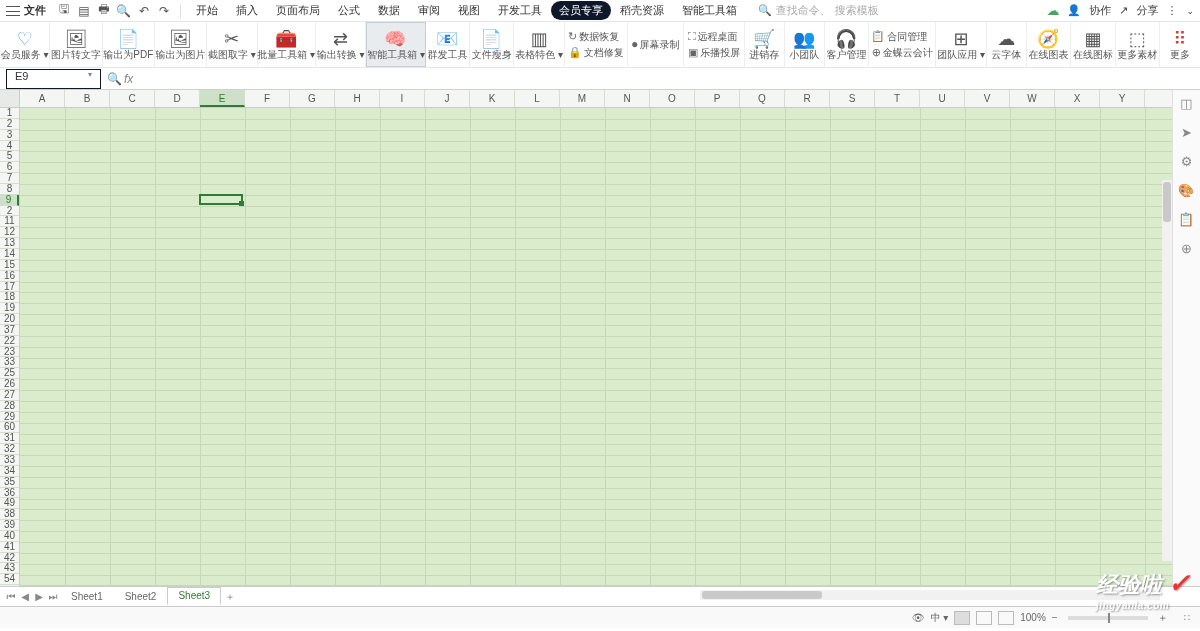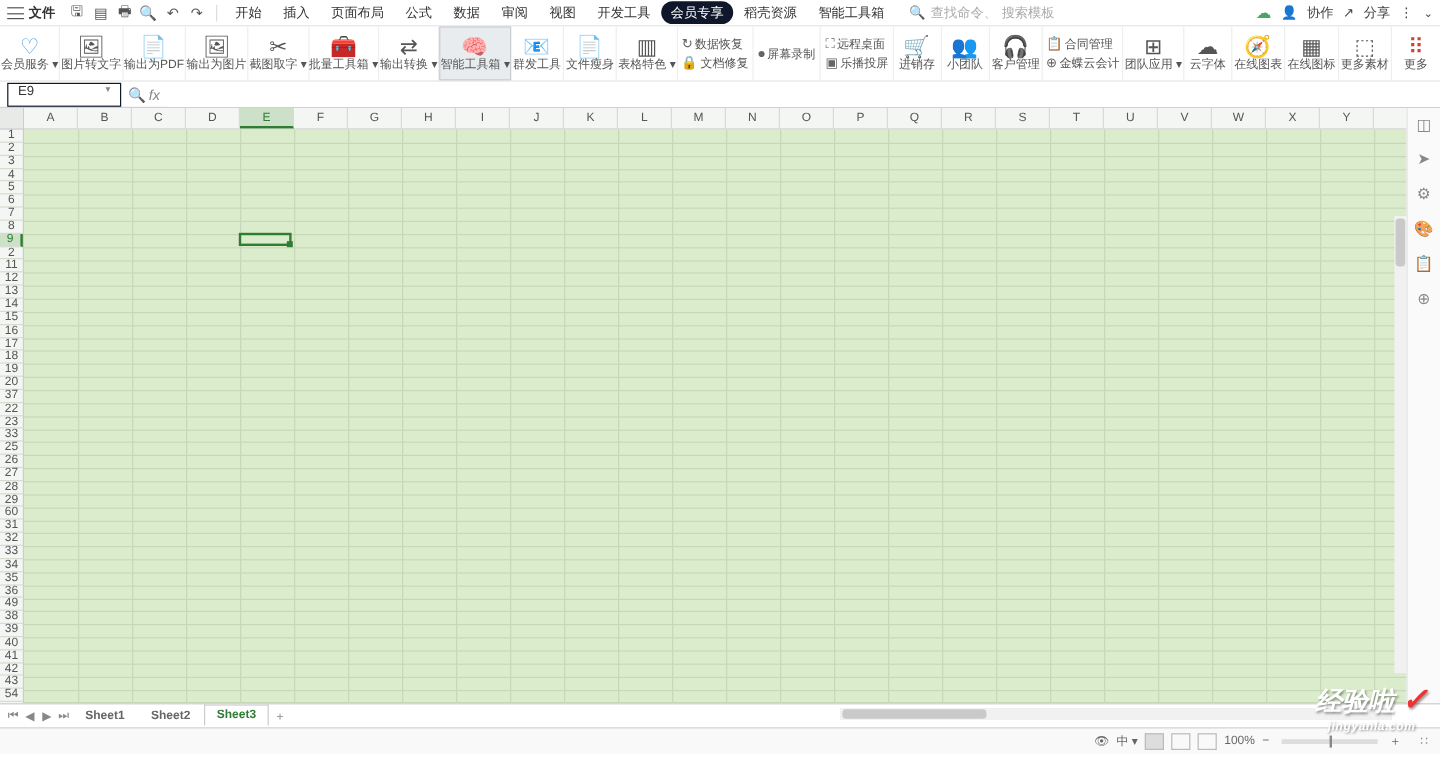--- a/index.html
+++ b/index.html
@@ -55,36 +55,36 @@
 
 
 .side-panel{width:28px;background:#fafafa;border-left:1px solid #e0e0e0;display:flex;flex-direction:column;align-items:center;padding-top:6px;gap:14px;color:#888;font-size:13px;}
 .side-panel .ic{cursor:pointer;}
 .vscroll{position:absolute;right:28px;top:90px;bottom:25px;width:10px;background:#f1f1f1;}
 .vscroll .thumb{position:absolute;left:1px;right:1px;top:2px;height:40px;background:#c9c9c9;border-radius:3px;}
 
 
 .sheet-tabs{height:20px;border-top:1px solid #ccc;display:flex;align-items:center;gap:0;padding-left:4px;background:#fff;font-size:10px;position:relative;}
 .nav-btn{width:14px;text-align:center;color:#888;cursor:pointer;}
-.sheet-tab{padding:2px 10px;border:1px solid transparent;cursor:pointer;color:#666;font-weight:bold;}
+.sheet-tab{padding:2px 10px;border:1px solid transparent;cursor:pointer;color:#666;}
 .sheet-tab.active{border:1px solid #ccc;border-bottom:1px solid #fff;color:#2f7d32;background:#fff;margin-top:-1px;}
 .add-sht{width:18px;text-align:center;color:#888;cursor:pointer;}
 .hscroll{position:absolute;right:40px;left:700px;top:3px;height:10px;background:#f1f1f1;}
 .hscroll .thumb{position:absolute;top:1px;bottom:1px;left:2px;width:120px;background:#c9c9c9;border-radius:3px;}
 
 
 .status{height:22px;border-top:1px solid #ccc;display:flex;align-items:center;padding:0 8px;font-size:10px;color:#666;background:#f9f9f9;}
 .status .right{margin-left:auto;display:flex;align-items:center;gap:6px;}
 .view-btn{width:16px;height:14px;border:1px solid #bbb;cursor:pointer;display:inline-flex;}
 .zoom-slider{width:80px;height:4px;background:#ddd;position:relative;margin:0 4px;}
 .zoom-slider .tk{position:absolute;top:-3px;left:50%;width:2px;height:10px;background:#888;}
 .status .dots{margin-left:10px;color:#888;letter-spacing:2px;}
 
 
-.watermark{position:absolute;right:10px;bottom:20px;font-size:22px;font-weight:bold;color:#fff;text-shadow:1px 1px 2px rgba(0,0,0,.4);font-style:italic;pointer-events:none;text-align:center;}
+.watermark{position:absolute;right:10px;bottom:20px;font-size:22px;font-weight:bold;color:#fff;text-shadow:1px 1px 2px rgba(0,0,0,.4);font-style:italic;pointer-events:none;}
 .watermark .chk{color:#e33;font-size:26px;}
 .watermark .sub{display:block;font-size:10px;color:#fff;letter-spacing:0.5px;}
 </style>
 </head>
 <body>
 
 <div class="menubar">
   <span class="ham"></span>
   <span class="file-label">文件</span>
   <span class="qat-icon">🖫</span>

